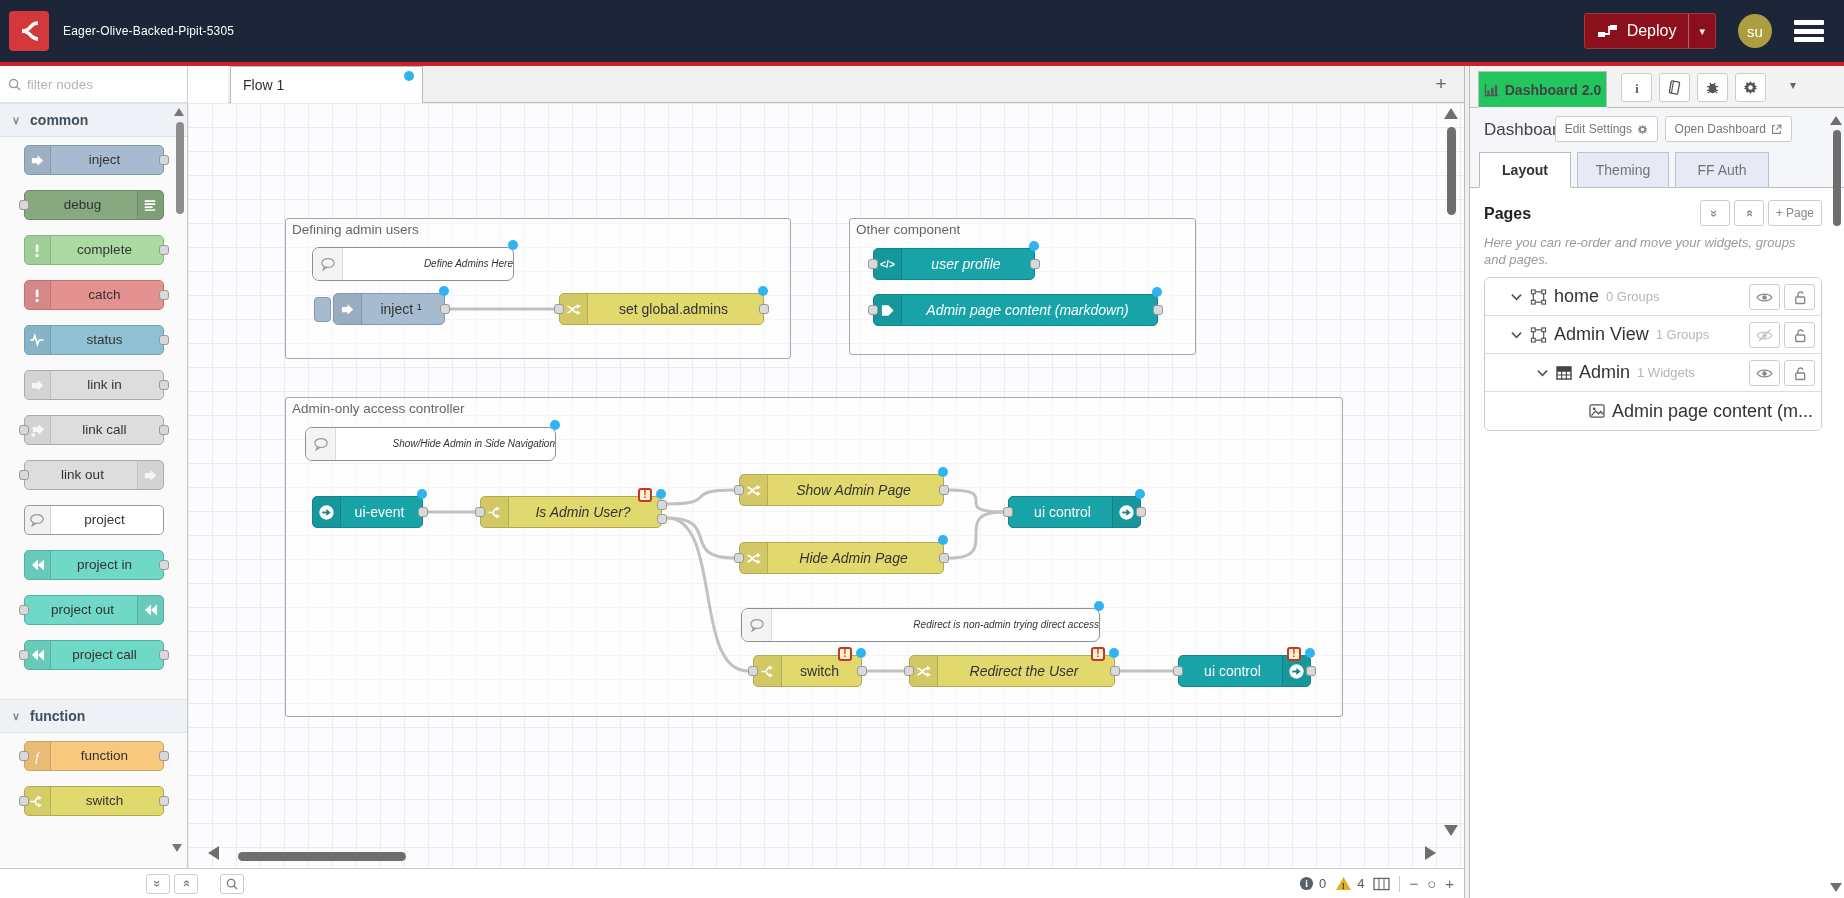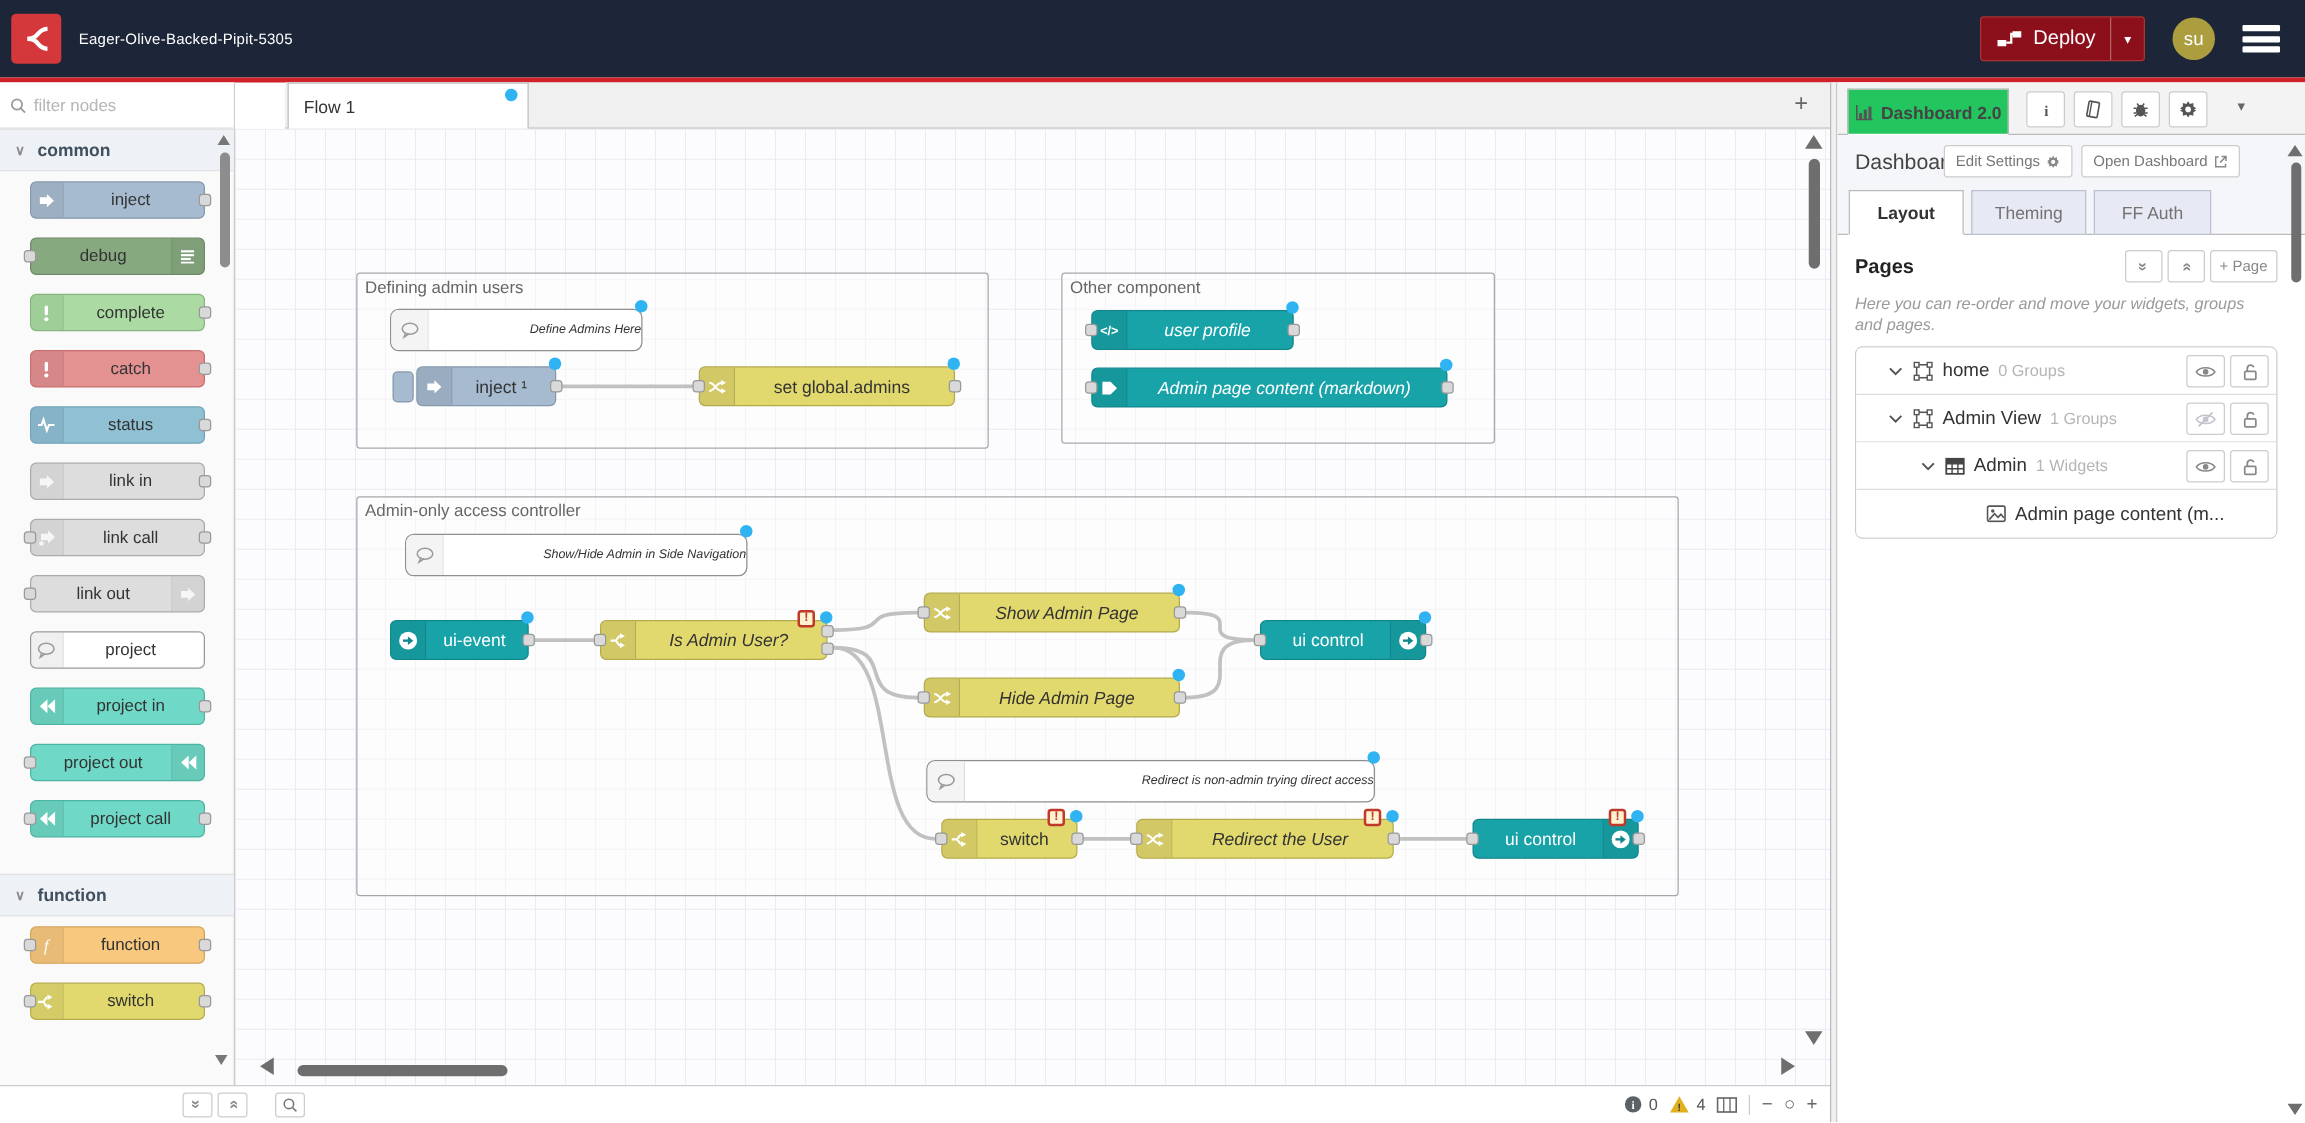--- a/index.html
+++ b/index.html
@@ -143,21 +143,21 @@
   #pages-btns { position:absolute; right:0; top:0; display:flex; gap:4px; }
   .pg-btn { height:26px; min-width:30px; background:#fff; border:1px solid #ccc; border-radius:3px; color:#888;
     display:flex; align-items:center; justify-content:center; font-size:12px; padding:0 7px; cursor:pointer; }
   #pages-hint { position:absolute; left:14px; top:46px; width:330px; font-size:13px; font-style:italic;
     color:#9a9a9a; line-height:17px; }
   #pages-tree { position:absolute; left:14px; right:14px; top:89px; border:1px solid #ccc; border-radius:6px; overflow:hidden; }
   .tree-row { position:relative; height:38px; border-bottom:1px solid #ddd; display:flex; align-items:center; background:#fff; }
   .tree-row:last-child { border-bottom:none; }
   .tr-chev { color:#555; margin-right:8px; display:flex; }
   .tr-icon { margin-right:7px; display:flex; }
-  .tr-label { font-size:15px; color:#333; }
+  .tr-label { font-size:18px; color:#333; }
   .tr-meta { font-size:13px; color:#b5b5b5; margin-left:7px; }
   .tr-btns { position:absolute; right:6px; top:6px; display:flex; gap:4px; }
   .tr-btn { width:31px; height:26px; border:1px solid #ccc; border-radius:3px; background:#fff;
     display:flex; align-items:center; justify-content:center; cursor:pointer; }
   #sb-scroll-up { position:absolute; right:2px; top:50px; width:0; height:0;
     border-left:6px solid transparent; border-right:6px solid transparent; border-bottom:9px solid #6e6e6e; }
   #sb-scroll-thumb { position:absolute; right:3px; top:64px; width:8px; height:96px; background:#6e6e6e; border-radius:4px; }
   #sb-scroll-down { position:absolute; right:2px; bottom:6px; width:0; height:0;
     border-left:6px solid transparent; border-right:6px solid transparent; border-top:9px solid #6e6e6e; }
   .dbl-chev { display:inline-block; font-size:13px; color:#888; transform:rotate(90deg); font-weight:bold; }
@@ -447,21 +447,21 @@
           <div class="nicon left">
             <svg width="15" height="15" viewBox="0 0 16 16">
               <polygon points="2,2.5 9,2.5 14.5,8 9,13.5 2,13.5" fill="#fff"></polygon>
             </svg>
           </div>
           <span class="nlabel pad-l" style="font-style: italic; color: rgb(255, 255, 255);">Admin page content (markdown)</span>
           <span class="fport" style="left: -6px; top: 10px;"></span>
           <span class="fport" style="right: -6px; top: 10px;"></span>
           <span class="bluedot mod-dot"></span>
         </div>
-        <div class="cnode" style="left: 136px; top: 324px; width: 274px; padding-left: 24px;">
+        <div class="cnode" style="left: 117px; top: 324px; width: 251px; padding-left: 24px;">
           <div class="nicon">
             <svg width="16" height="14" viewBox="0 0 18 15">
               <ellipse cx="9" cy="6.4" rx="7" ry="5" fill="none" stroke="#9a9a9a" stroke-width="1.4"></ellipse>
               <path d="M5 10.5 L3.6 14 L8 11" fill="none" stroke="#9a9a9a" stroke-width="1.4"></path>
             </svg>
           </div>
           <span class="nlabel">Show/Hide Admin in Side Navigation</span>
           <span class="bluedot mod-dot"></span>
         </div>
         <div class="fnode" style="left: 124px; top: 393px; width: 111px; background: rgb(24, 163, 168); border-color: rgb(18, 134, 139);">

